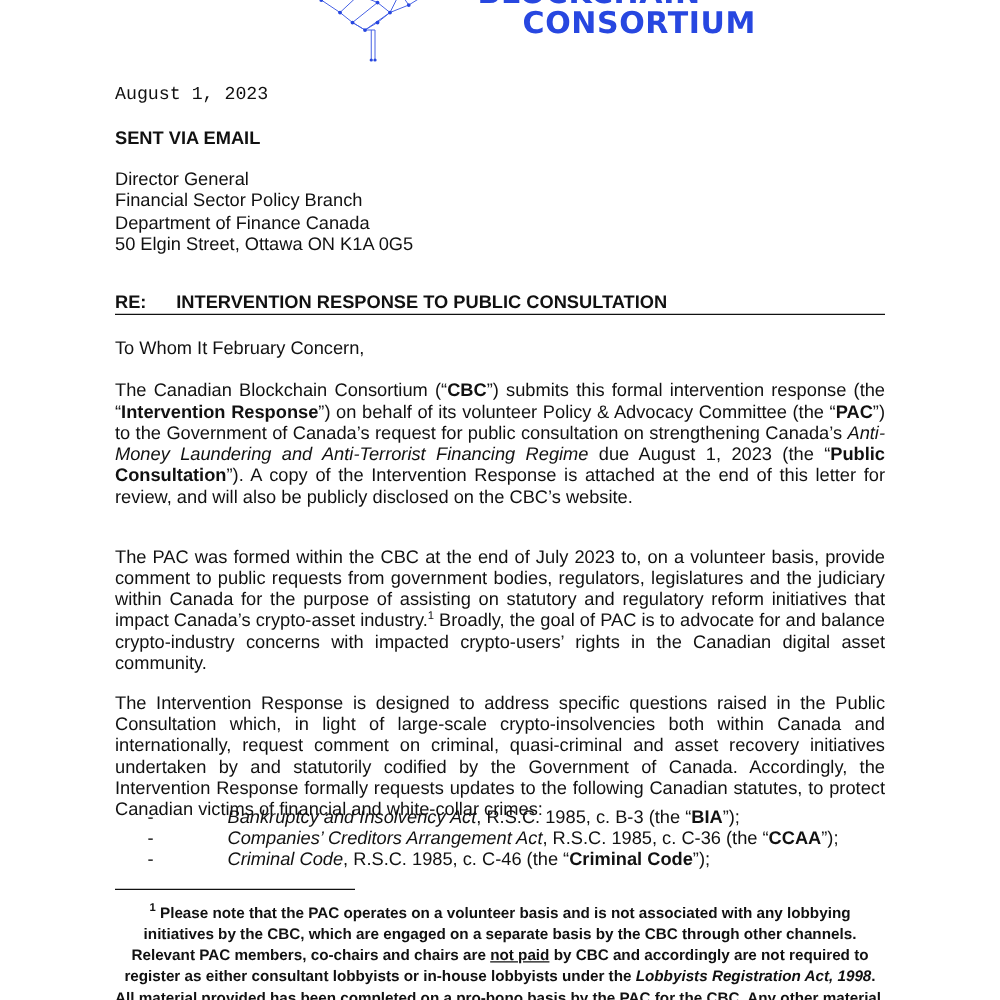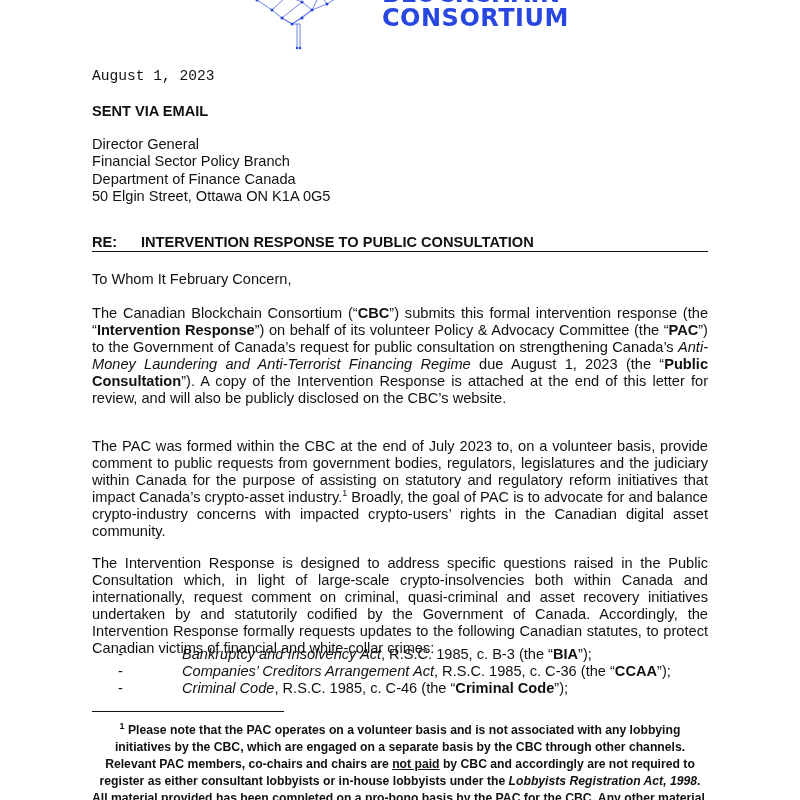--- a/index.html
+++ b/index.html
@@ -4,21 +4,21 @@
 <style>
   html, body { margin:0; padding:0; background:#ffffff; }
   body { width:800px; height:800px; overflow:hidden; position:relative;
          font-family:"Liberation Sans", sans-serif; color:#111; }
   .logo { position:absolute; left:252px; top:-18px; width:300px; height:70px; }
   .logo svg.tree { position:absolute; left:0; top:0; }
   .logo .brand { position:absolute; left:130px; top:0px; color:#2747e0;
                  font-family:"DejaVu Sans", sans-serif; font-weight:bold;
                  font-size:24px; line-height:24px; letter-spacing:0.5px; }
   .logo .brand .l1 { display:block; }
-  .logo .brand .l2 { display:block; }
+  .logo .brand .l2 { display:block;margin-left:36px; }
   .page { position:absolute; left:92px; top:68px; width:616px; font-size:14.6px; line-height:17px; }
   .date { position:absolute; top:0;font-family:Liberation Mono, monospace; }
   .sent { position:absolute; top:35px; font-weight:bold; }
   .addr { position:absolute; top:68px; }
   .addr div { height:17.4px; }
   .re { position:absolute; top:166px; width:616px; font-weight:bold; border-bottom:1px solid #111;
         padding-bottom:0; }
   .re .re-label { display:inline-block; width:49px; }
   .salutation { position:absolute; top:203px; }
   .para { position:absolute; width:616px; text-align:justify; text-align-last:left; }

